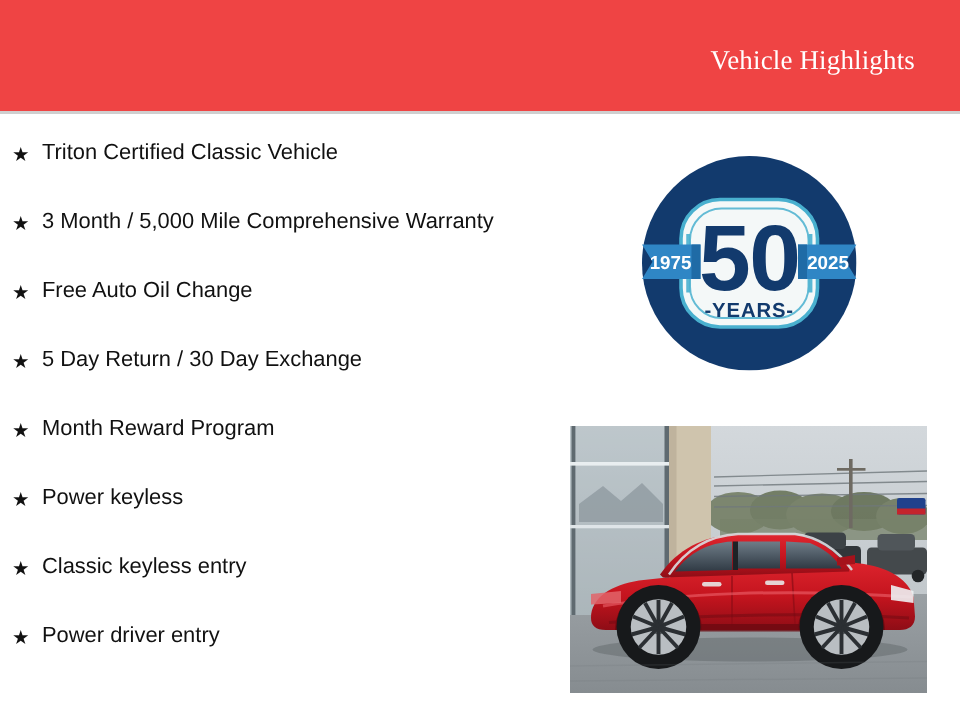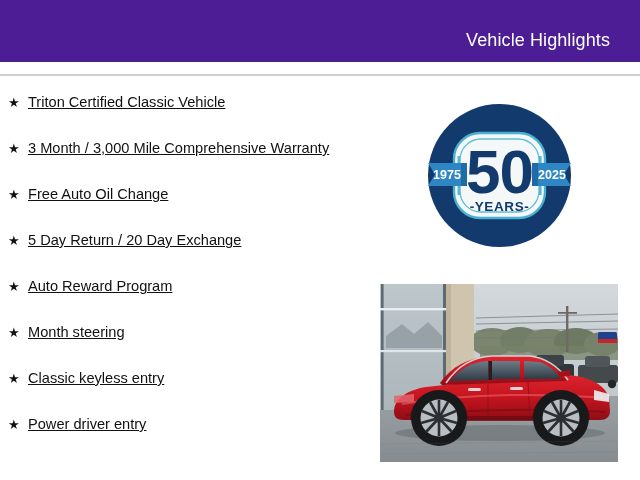--- a/index.html
+++ b/index.html
@@ -16,23 +16,24 @@
     font-family: "Liberation Sans", "DejaVu Sans", sans-serif;
     -webkit-font-smoothing: antialiased;
   }
 
   
   #header-bar {
     position: absolute;
     left: 0;
     top: 0;
     width: 640px;
-    height: 62px;
-    background: #4c1d95;
+    height: 74px;
+    background: #ef4444;
     box-sizing: border-box;
+    font-family: Liberation Serif, serif;
   }
   #header-title {
     position: absolute;
     right: 30px;
     top: 29px;
     color: #ffffff;
     font-size: 18px;
     line-height: 22px;
     letter-spacing: 0.1px;
     white-space: nowrap;
@@ -70,21 +71,20 @@
     font-size: 13px;
     line-height: 21px;
     text-align: left;
   }
   .highlight-text {
     flex: 1 1 auto;
     color: #111111;
     font-size: 14.6px;
     line-height: 21px;
     padding-right: 12px;
-    text-decoration: underline;
   }
 
   
   #anniversary-badge {
     position: absolute;
     left: 428px;
     top: 104px;
     width: 143px;
     height: 143px;
     text-decoration: underline;
@@ -119,37 +119,37 @@
 </div>
 <div id="header-rule"></div>
 
 <ul id="highlights-list">
   <li class="highlight-item">
     <span class="highlight-bullet">★</span>
     <span class="highlight-text">Triton Certified Classic Vehicle</span>
   </li>
   <li class="highlight-item">
     <span class="highlight-bullet">★</span>
-    <span class="highlight-text">3 Month / 3,000 Mile Comprehensive Warranty</span>
+    <span class="highlight-text">3 Month / 5,000 Mile Comprehensive Warranty</span>
   </li>
   <li class="highlight-item">
     <span class="highlight-bullet">★</span>
     <span class="highlight-text">Free Auto Oil Change</span>
   </li>
   <li class="highlight-item">
     <span class="highlight-bullet">★</span>
-    <span class="highlight-text">5 Day Return / 20 Day Exchange</span>
-  </li>
-  <li class="highlight-item">
-    <span class="highlight-bullet">★</span>
-    <span class="highlight-text">Auto Reward Program</span>
-  </li>
-  <li class="highlight-item">
-    <span class="highlight-bullet">★</span>
-    <span class="highlight-text">Month steering</span>
+    <span class="highlight-text">5 Day Return / 30 Day Exchange</span>
+  </li>
+  <li class="highlight-item">
+    <span class="highlight-bullet">★</span>
+    <span class="highlight-text">Month Reward Program</span>
+  </li>
+  <li class="highlight-item">
+    <span class="highlight-bullet">★</span>
+    <span class="highlight-text">Power keyless</span>
   </li>
   <li class="highlight-item">
     <span class="highlight-bullet">★</span>
     <span class="highlight-text">Classic keyless entry</span>
   </li>
   <li class="highlight-item">
     <span class="highlight-bullet">★</span>
     <span class="highlight-text">Power driver entry</span>
   </li>
 </ul>

